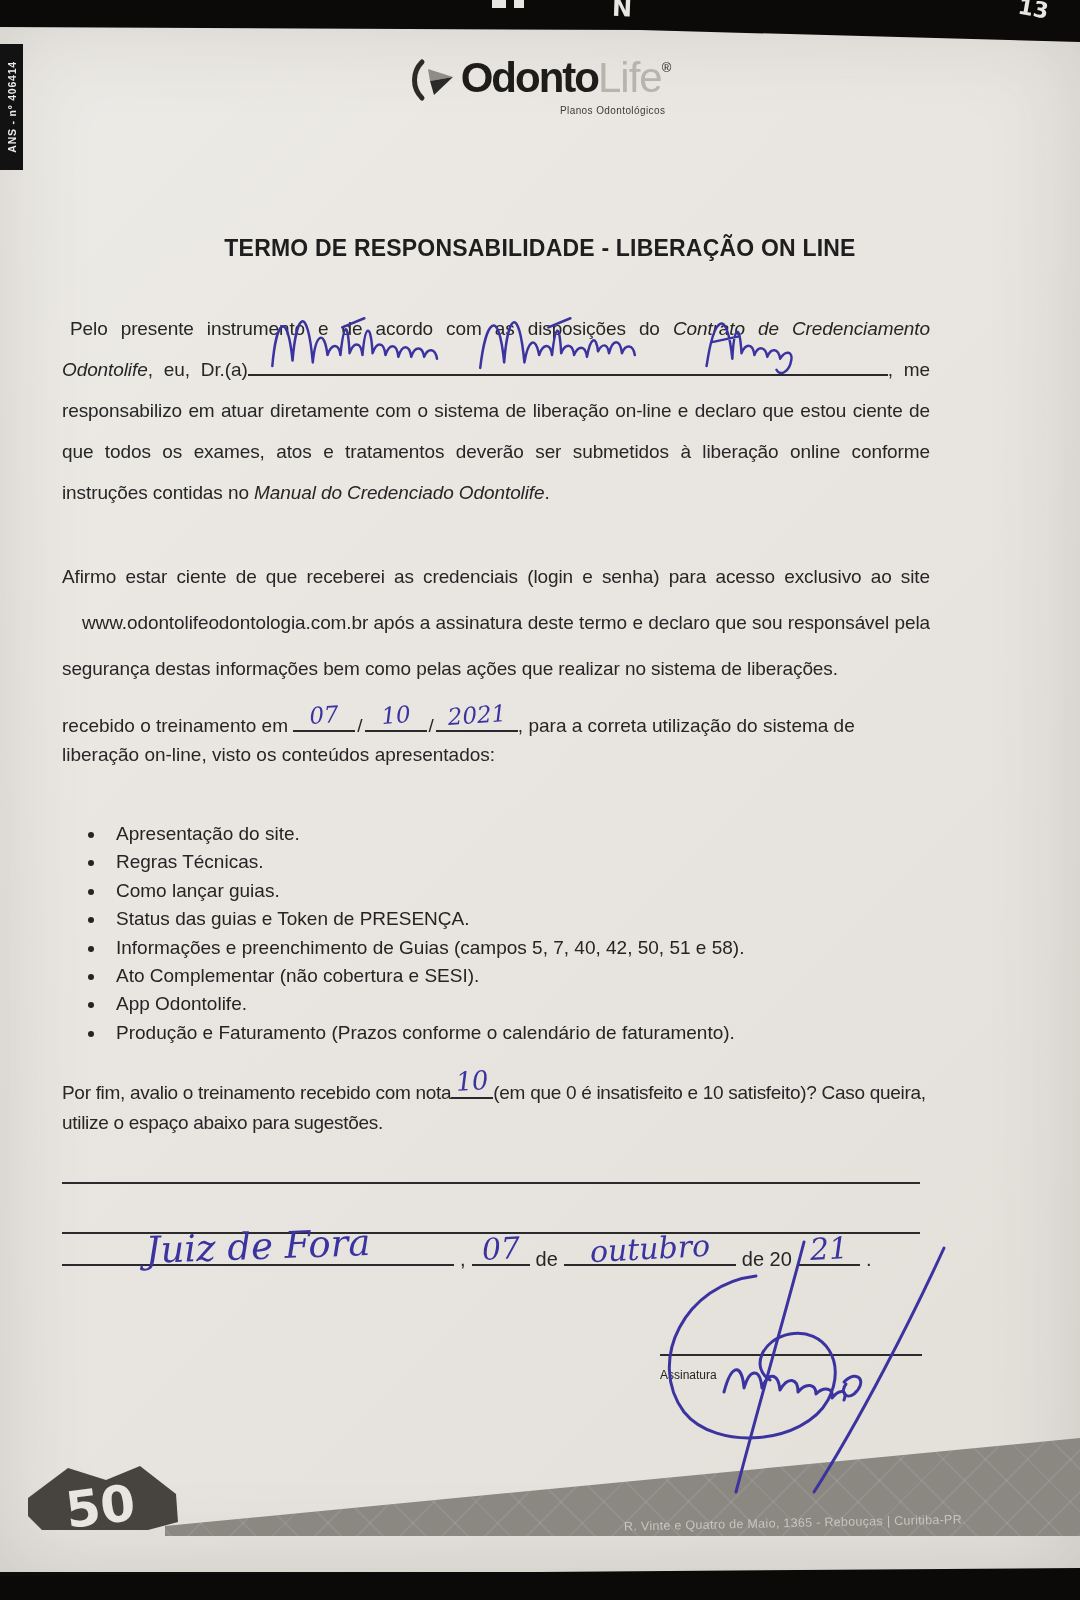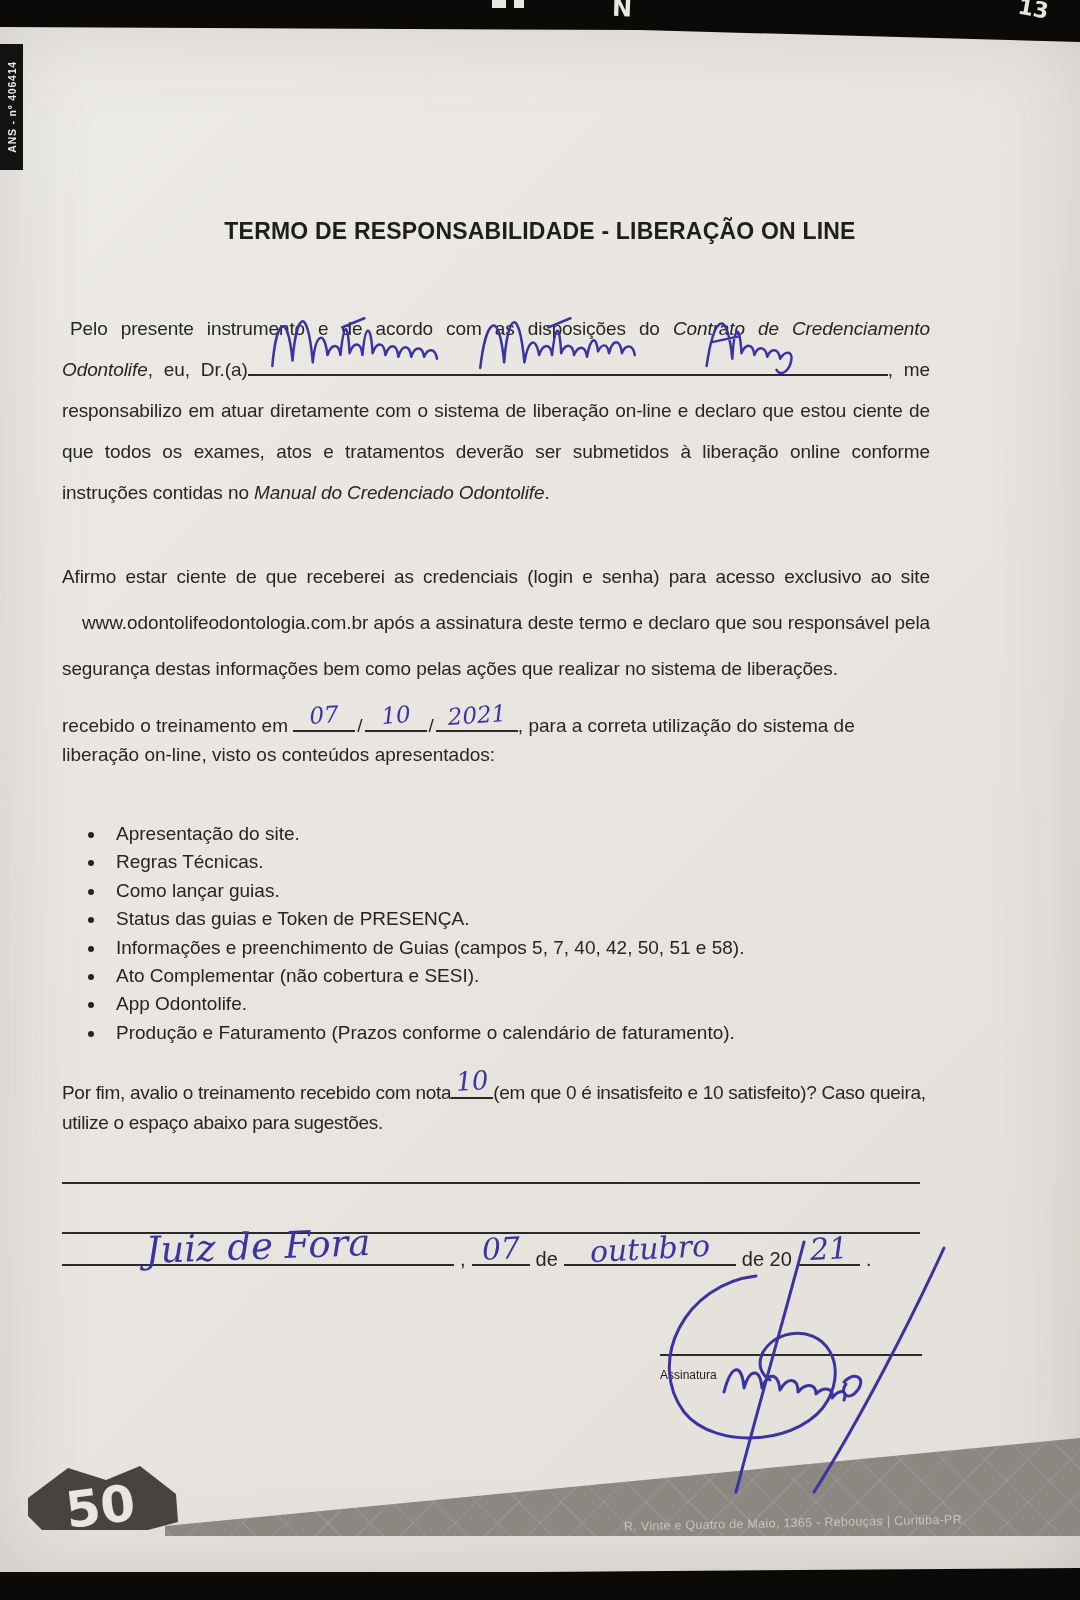--- a/index.html
+++ b/index.html
@@ -33,21 +33,21 @@
   .logo{position:absolute;left:0;top:28px;width:1080px;display:flex;justify-content:center;}
   .logo-inner{position:relative;display:flex;align-items:center;}
   .logo-icon{margin-right:6px;margin-top:4px;}
   .brand{font-size:42px;letter-spacing:-2px;line-height:1;}
   .brand .bold{font-weight:800;color:#1d1c1a;}
   .brand .light{font-weight:400;color:#b7b4ae;letter-spacing:-1px;}
   .brand .reg{font-size:13px;color:#1d1c1a;vertical-align:20px;letter-spacing:0;}
   .logo-sub{position:absolute;right:6px;bottom:-12px;font-size:10px;color:#3c3b39;letter-spacing:.4px;}
 
   
-  .title{position:absolute;left:0;top:194px;width:1080px;text-align:center;margin:0;
+  .title{position:absolute;left:0;top:211px;width:1080px;text-align:center;margin:0;
     font-size:23px;font-weight:700;color:#1e1e1e;letter-spacing:.2px;}
 
   
   .para{position:absolute;left:62px;width:868px;margin:0;color:#262626;text-align:justify;
     font-size:19px;letter-spacing:-0.1px;}
   .para i{font-style:italic;}
   .para1{top:284px;line-height:41px;text-indent:8px;}
   .para2{top:530px;line-height:46px;}
   .link{text-underline-offset:3px;margin-left:20px;}
 
@@ -123,20 +123,31 @@
     <span class="frag-dash"></span>
     <span class="frag-dash2"></span>
   </div>
 
   <div class="paper">
 
     <div class="ans-tag">
       <span>ANS - nº 406414</span>
     </div>
 
+    <div class="logo">
+      <div class="logo-inner">
+        <svg class="logo-icon" width="46" height="48" viewBox="0 0 46 48">
+          <path d="M13,6 C3,16 3,32 13,42" stroke="#2b2a28" stroke-width="5" fill="none" stroke-linecap="round"></path>
+          <polygon points="19,13 44,21 21,25" fill="#8f8b86"></polygon>
+          <polygon points="21,25 44,21 25,39" fill="#2b2a28"></polygon>
+        </svg>
+        <div class="brand"><span class="bold">Odonto</span><span class="light">Life</span><span class="reg">®</span></div>
+        <div class="logo-sub">Planos Odontológicos</div>
+      </div>
+    </div>
 
     <h1 class="title">TERMO DE RESPONSABILIDADE - LIBERAÇÃO ON LINE</h1>
 
     <p class="para para1"><span>Pelo presente instrumento e de acordo com as disposições do </span><i>Contrato de Credenciamento Odontolife</i><span>, eu, Dr.(a)</span><span class="blank blank-name" aria-label="Matheus Monteiro Alves">
         <svg class="hw-svg" style="left:4px;bottom:-16px;" width="600" height="92" viewBox="0 0 620 100" aria-label="Matheus Monteiro Alves">
           <path d="M6 74 C10 26 22 10 28 68 C32 18 44 4 50 70 C53 40 62 32 66 62 C70 50 78 48 80 62 C84 26 88 24 90 60 C94 48 102 46 104 62 C107 28 113 26 115 60 C119 48 127 46 129 62 C133 50 141 48 143 64 C147 50 155 50 157 64 C161 52 169 52 171 64 C175 54 183 54 185 66"></path>
           <path d="M82 32 L106 22 M306 32 L330 22"></path>
           <path d="M232 76 C238 24 252 8 258 70 C262 18 274 6 280 70 C284 46 292 40 296 62 C300 50 308 48 310 62 C314 28 318 26 320 60 C324 50 332 48 334 62 C338 52 346 50 348 64 C352 42 358 40 360 58 C364 50 370 48 372 60 C376 44 384 44 386 60 C390 50 398 50 400 62"></path>
           <path d="M478 74 C486 20 500 8 506 66 M484 48 L512 42 M506 66 C508 30 514 26 516 60 C520 50 528 48 530 62 C534 52 542 52 544 64 C548 54 556 54 558 66 C564 56 572 58 570 68 C568 80 558 86 554 78"></path>
         </svg></span><span>,</span><span> me responsabilizo em atuar diretamente com o sistema de liberação on-line e declaro que estou ciente de que todos os exames, atos e tratamentos deverão ser submetidos à liberação online conforme instruções contidas no </span><i>Manual do Credenciado Odontolife</i><span>.</span></p>

